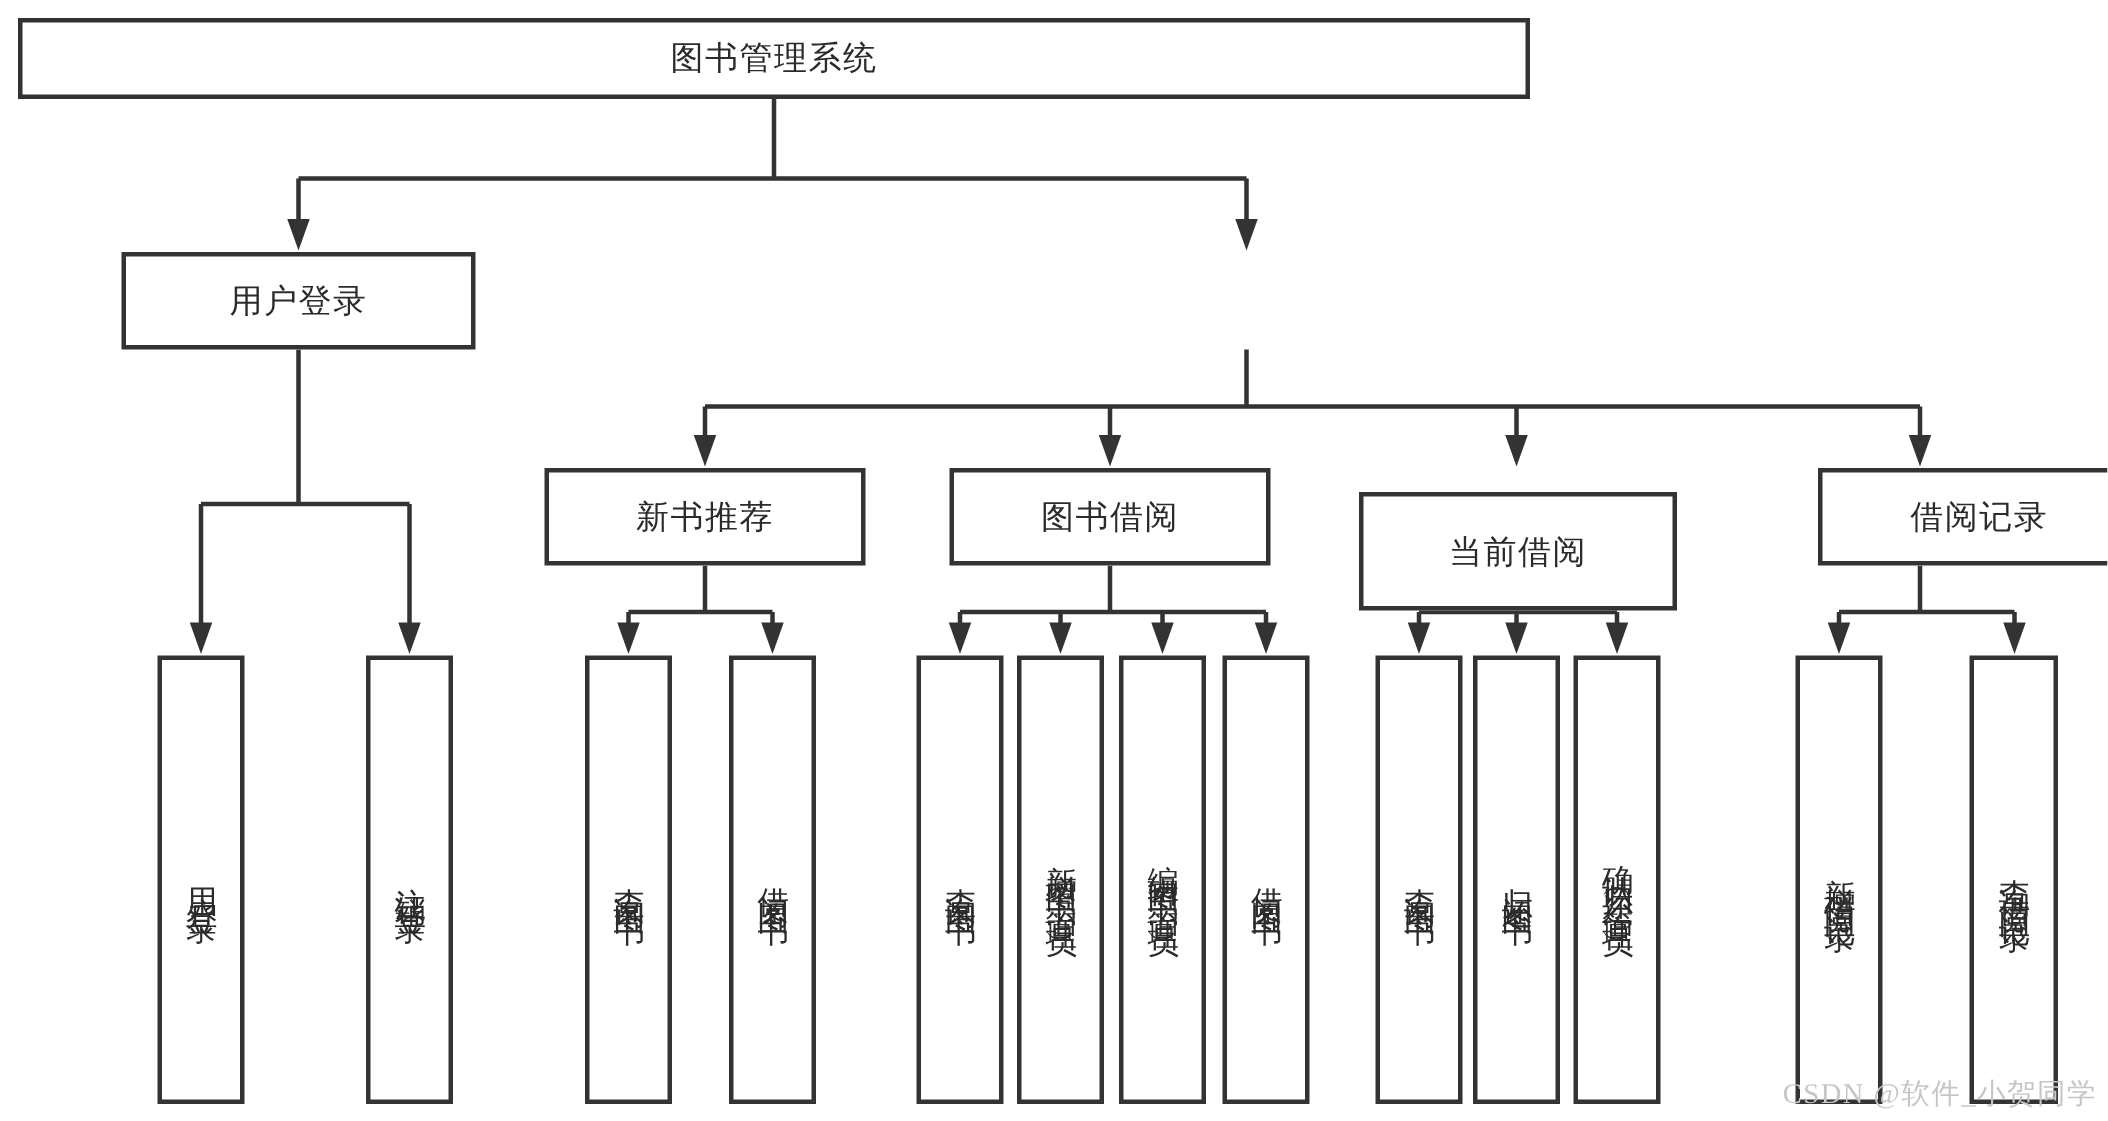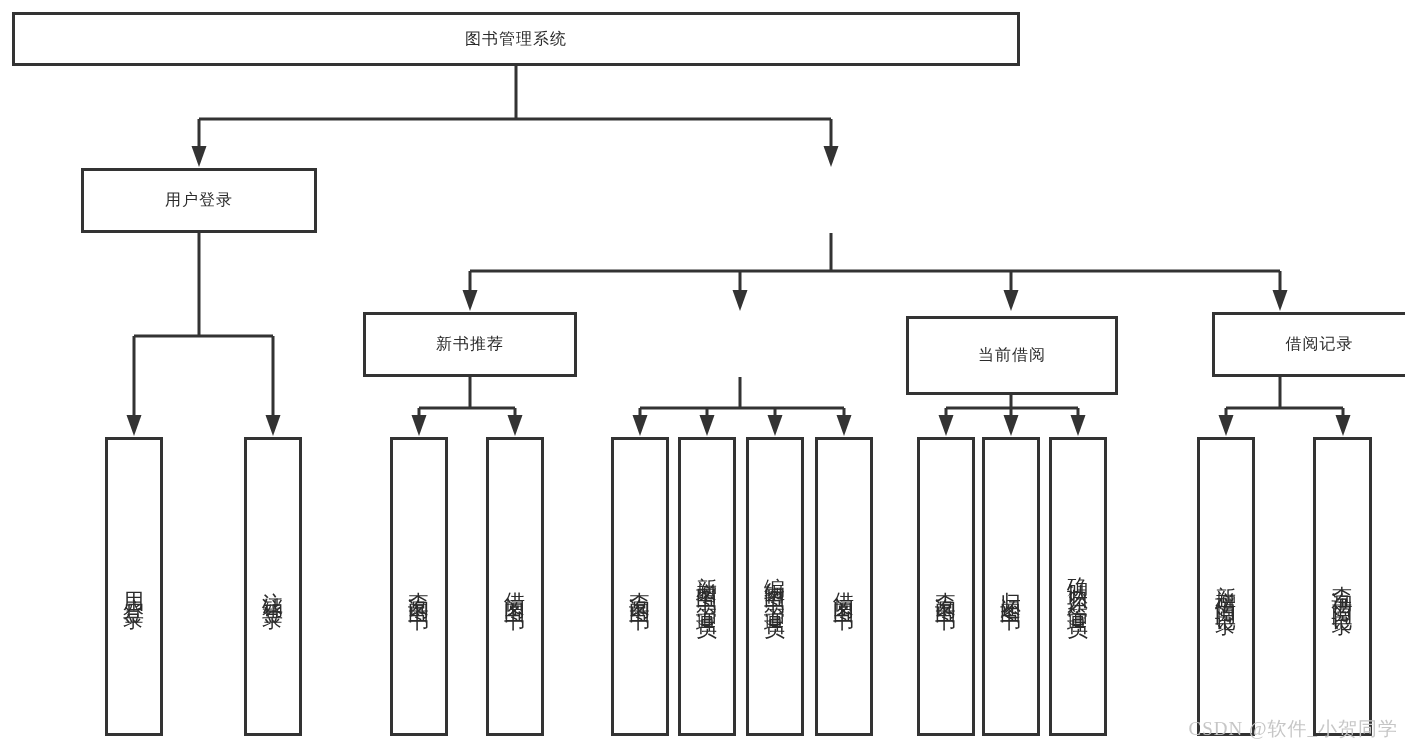--- a/index.html
+++ b/index.html
@@ -21,21 +21,21 @@
   .node {
     position: absolute;
     box-sizing: border-box;
     border: 3px solid #333333;
     background: #ffffff;
     display: flex;
     align-items: center;
     justify-content: center;
   }
   .hlabel {
-    font-size: 16px;
+    font-size: 22px;
     letter-spacing: 1px;
     color: #2b2b2b;
     white-space: nowrap;
   }
   .leaf { width: 58px; top: 437px; height: 299px; }
   .vlabel {
     writing-mode: vertical-rl;
     text-orientation: mixed;
     font-size: 21px;
     letter-spacing: 6px;
@@ -109,21 +109,24 @@
     <span class="hlabel">图书管理系统</span>
   </div>
 
   <div class="node" style="left:81px; top:168px; width:236px; height:65px;">
     <span class="hlabel">用户登录</span>
   </div>
 
   <div class="node" style="left:363px; top:312px; width:214px; height:65px;">
     <span class="hlabel">新书推荐</span>
   </div>
-  <div class="node" style="left:906px; top:316px; width:212px; height:79px;">
+  <div class="node" style="left:633px; top:312px; width:214px; height:65px;">
+    <span class="hlabel">图书借阅</span>
+  </div>
+  <div class="node" style="left:906px; top:328px; width:212px; height:79px;">
     <span class="hlabel">当前借阅</span>
   </div>
   <div class="node" style="left:1172px; top:312px; width:215px; height:65px;margin-left:40px;">
     <span class="hlabel">借阅记录</span>
   </div>
 
   <div class="node leaf" style="left:105px;">
     <span class="vlabel">用户登录</span>
   </div>
   <div class="node leaf" style="left:244px;">

